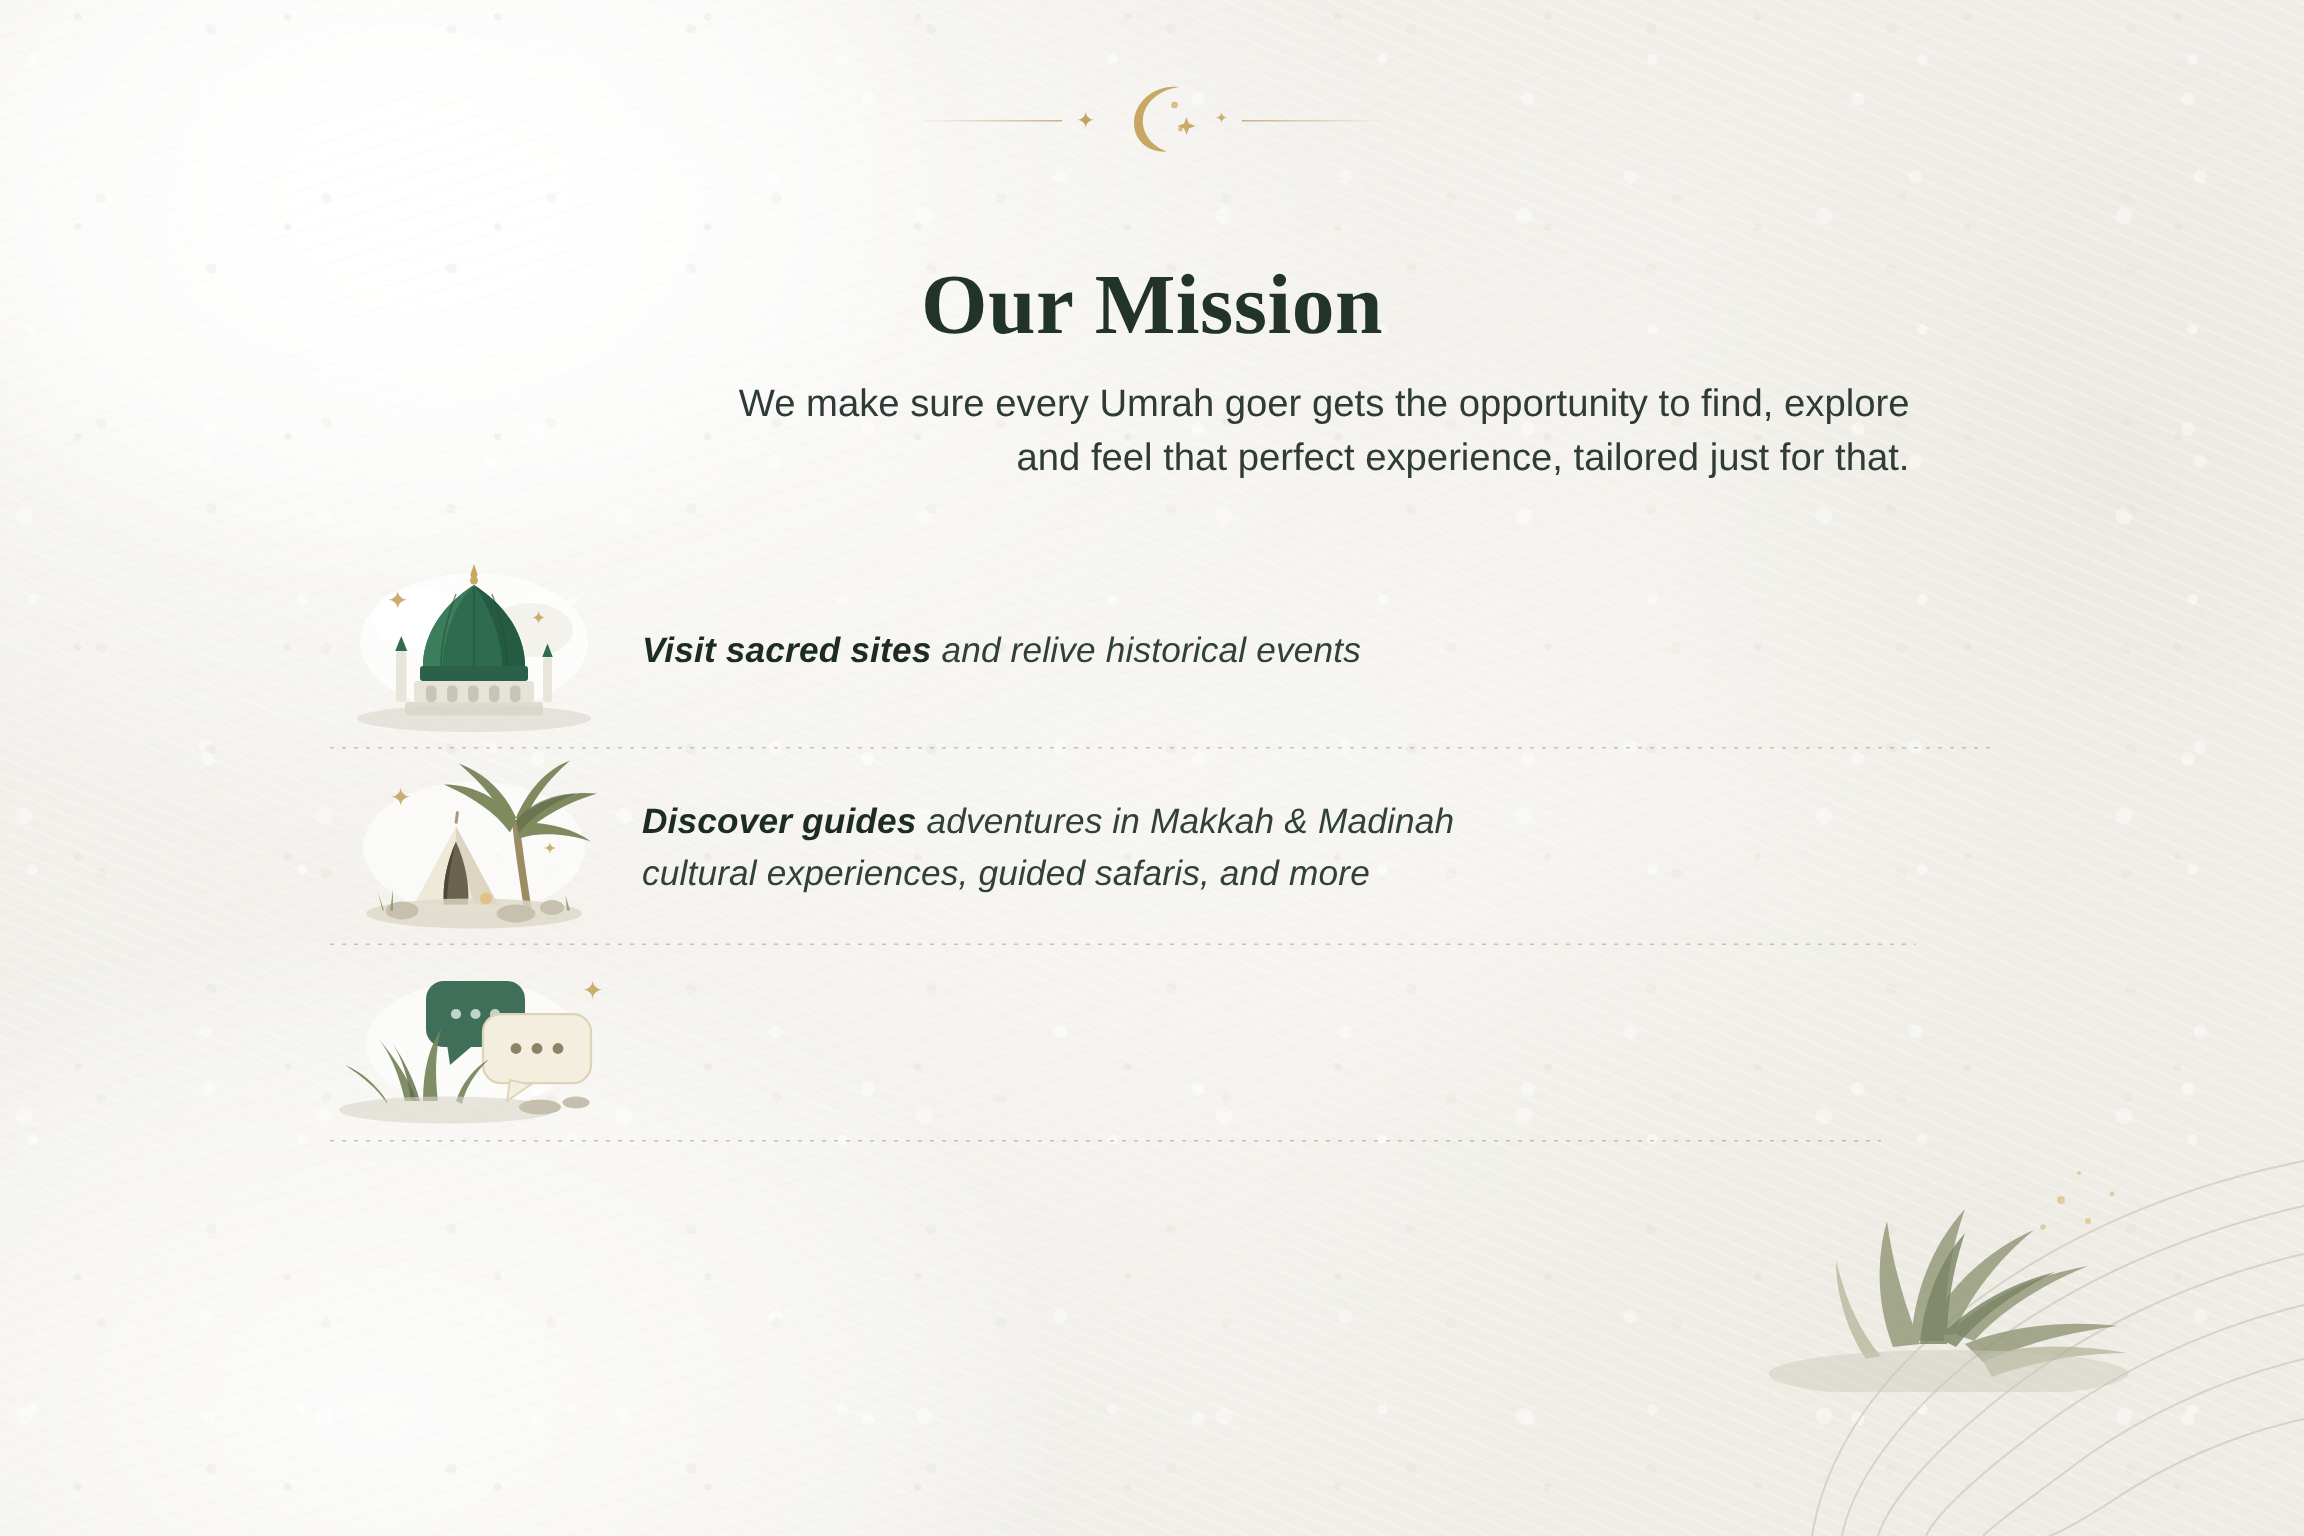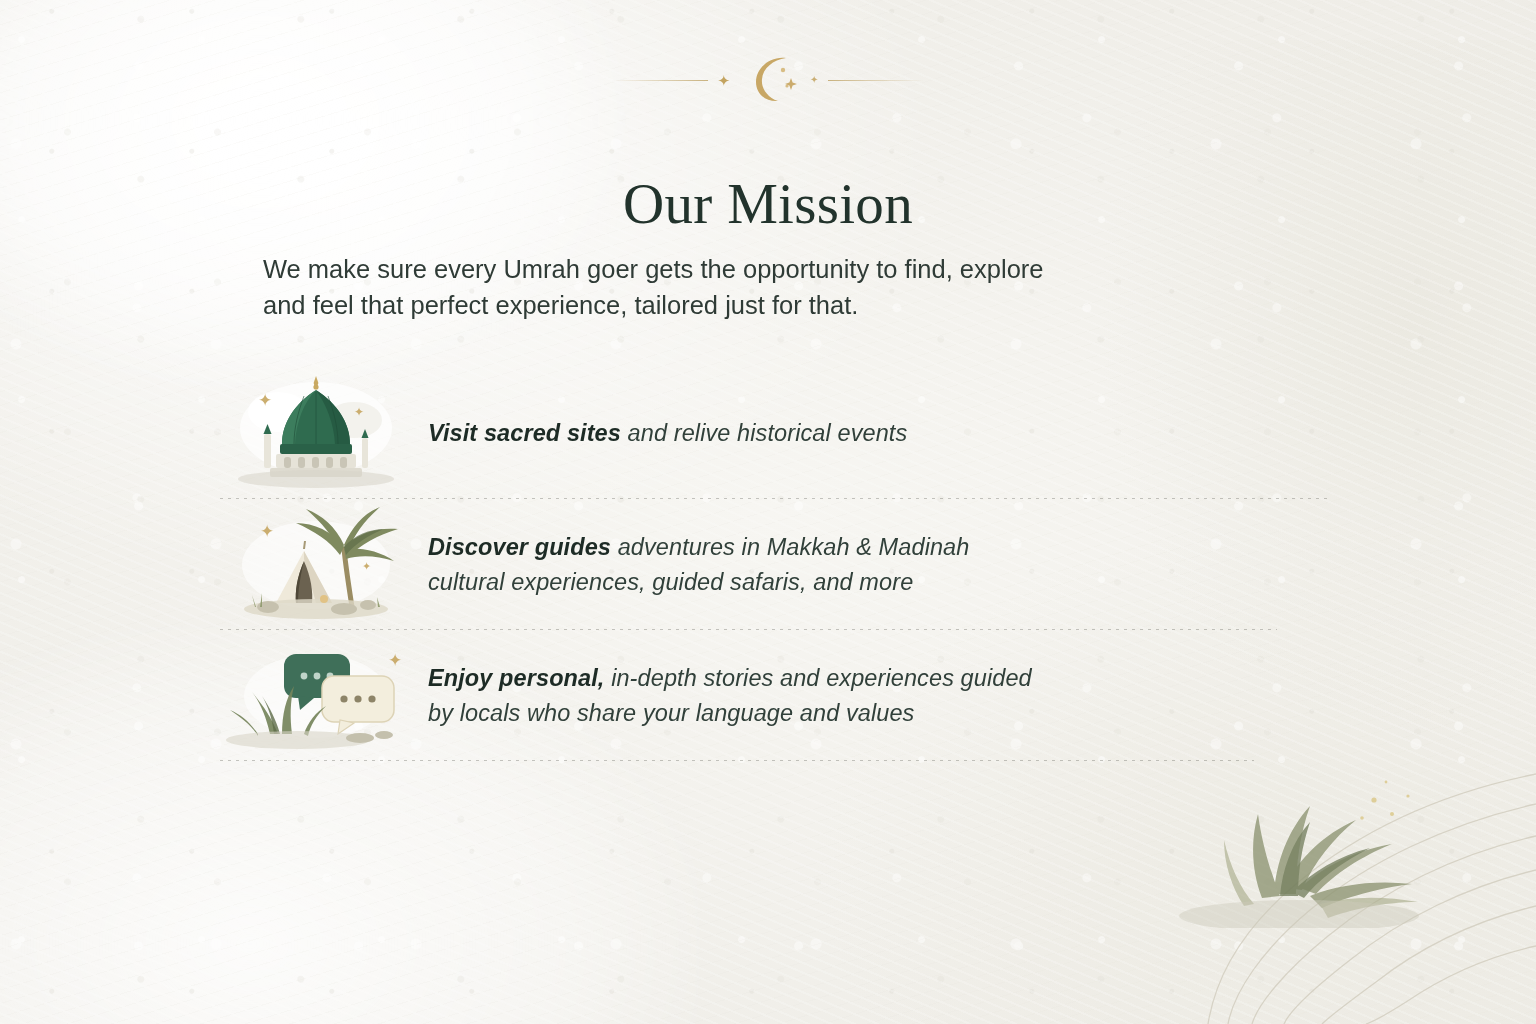--- a/index.html
+++ b/index.html
@@ -109,32 +109,32 @@
   .orn-star.sm { font-size: 10px; opacity: 0.85; }
   .orn-moon { margin: 0 2px; }
 
   .title {
     position: absolute;
     top: 133px;
     left: 0; right: 0;
     text-align: center;
     font-family: "Liberation Serif", serif;
     font-size: 57px;
-    font-weight: 400;
+    font-weight: 700;
     letter-spacing: 0.3px;
     color: #22332c;
   }
 
   .subtitle {
     position: absolute;
     top: 225px;
     left: 50%;
     transform: translateX(-50%);
     width: 1010px;
-    text-align: left;
+    text-align: right;
     font-size: 25.5px;
     line-height: 1.42;
     color: #2f3b36;
     font-weight: 400;
   }
 
   
   .features {
     position: absolute;
     left: 212px;
@@ -392,21 +392,17 @@
             <path d="M62 104 C 60 88, 56 76, 50 66 C 58 78, 64 90, 68 104 Z"></path>
           </g>
           <ellipse cx="86" cy="110" rx="72" ry="9" fill="#d9d6c8" opacity="0.6"></ellipse>
           <g fill="#c4c0ad">
             <ellipse cx="148" cy="108" rx="14" ry="5"></ellipse>
             <ellipse cx="172" cy="105" rx="9" ry="4"></ellipse>
           </g>
         </svg>
         <span class="sparkle" style="left:176px; top:22px;">✦</span>
       </div>
-      <div class="ftext">
-        <b>Enjoy personal,</b><span> in-depth stories and experiences guided</span><br>
-        <span>by locals who share your language and values</span>
-      </div>
       <div class="divider"></div>
     </div>
 
   </div>
 </div>
 
 </body></html>

